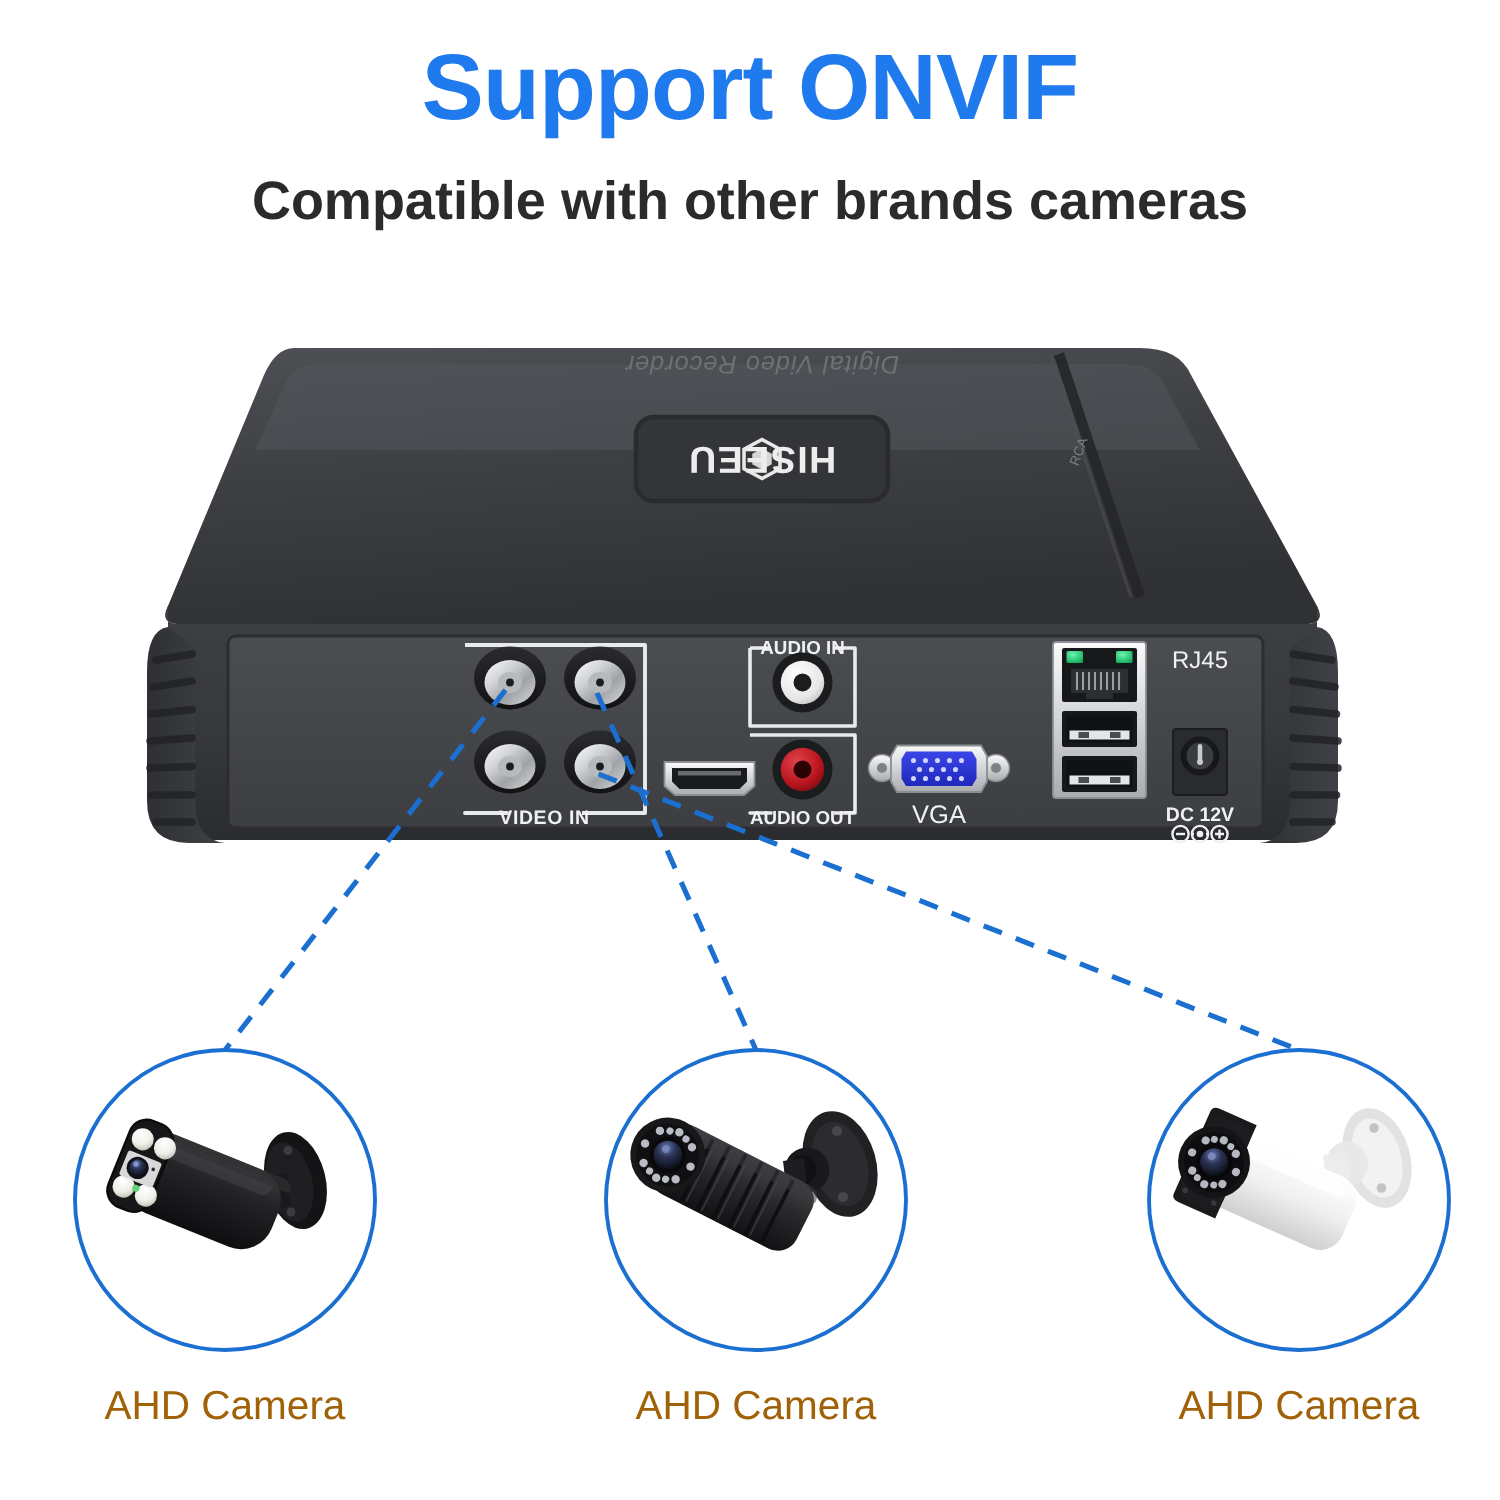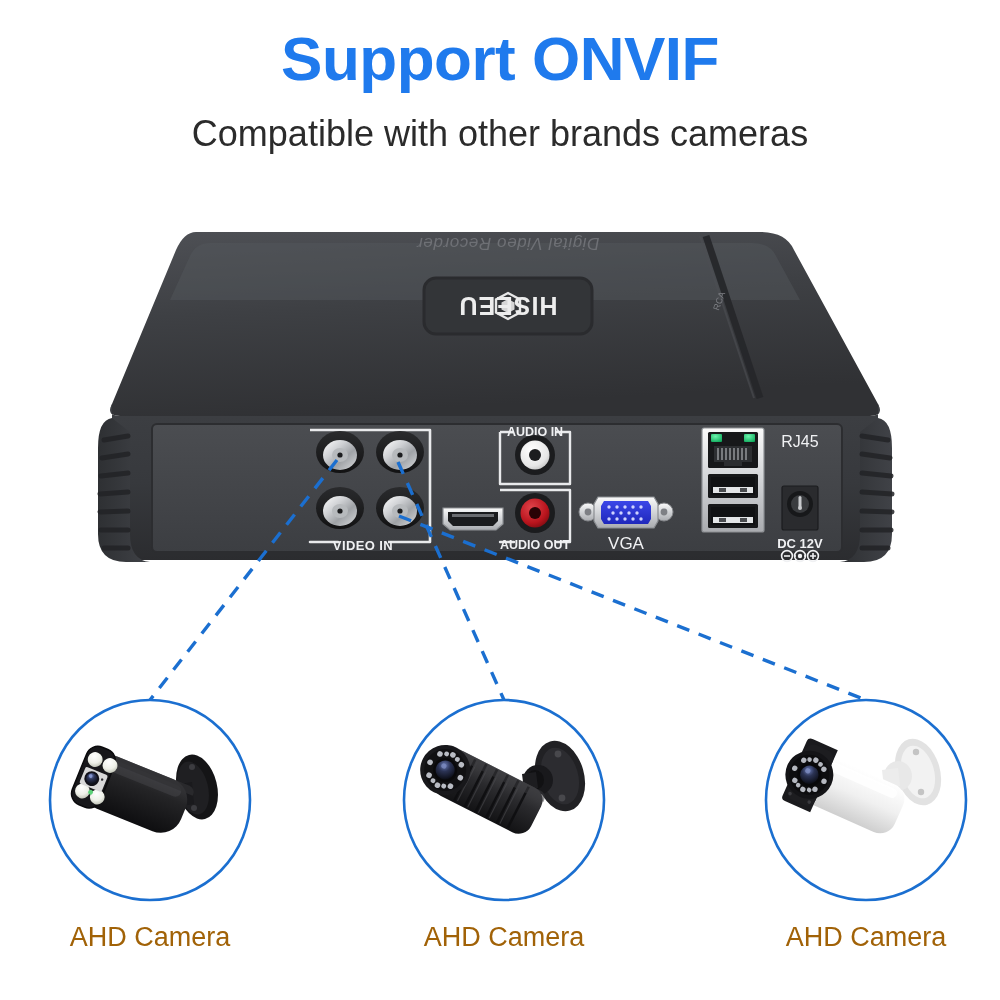--- a/index.html
+++ b/index.html
@@ -6,21 +6,21 @@
   body{width:1000px;height:1000px;position:relative;overflow:hidden;
        font-family:"Liberation Sans","DejaVu Sans",sans-serif;}
 
   #stage{position:absolute;inset:0;width:1000px;height:1000px;background:#ffffff;padding-left:27px;}
 
   
   .headline{position:absolute;left:0;width:1000px;text-align:center;
             font-size:62px;font-weight:bold;letter-spacing:-0.5px;
             color:#1f7aed;top:26px;line-height:1.05;white-space:nowrap;}
   .subhead{position:absolute;left:0;width:1000px;text-align:center;
-           font-size:36px;font-weight:400;color:#2b2b2b;top:113px;
+           font-size:36px;font-weight:700;color:#2b2b2b;top:113px;
            line-height:1.15;white-space:nowrap;}
 
   
   .layer{position:absolute;left:0;top:0;width:1000px;height:1000px;}
   .layer.dash{pointer-events:none;}
 
   
   .cap{position:absolute;text-align:center;font-size:27px;color:#a16207;
        white-space:nowrap;transform:translateX(-50%);}
 </style>

